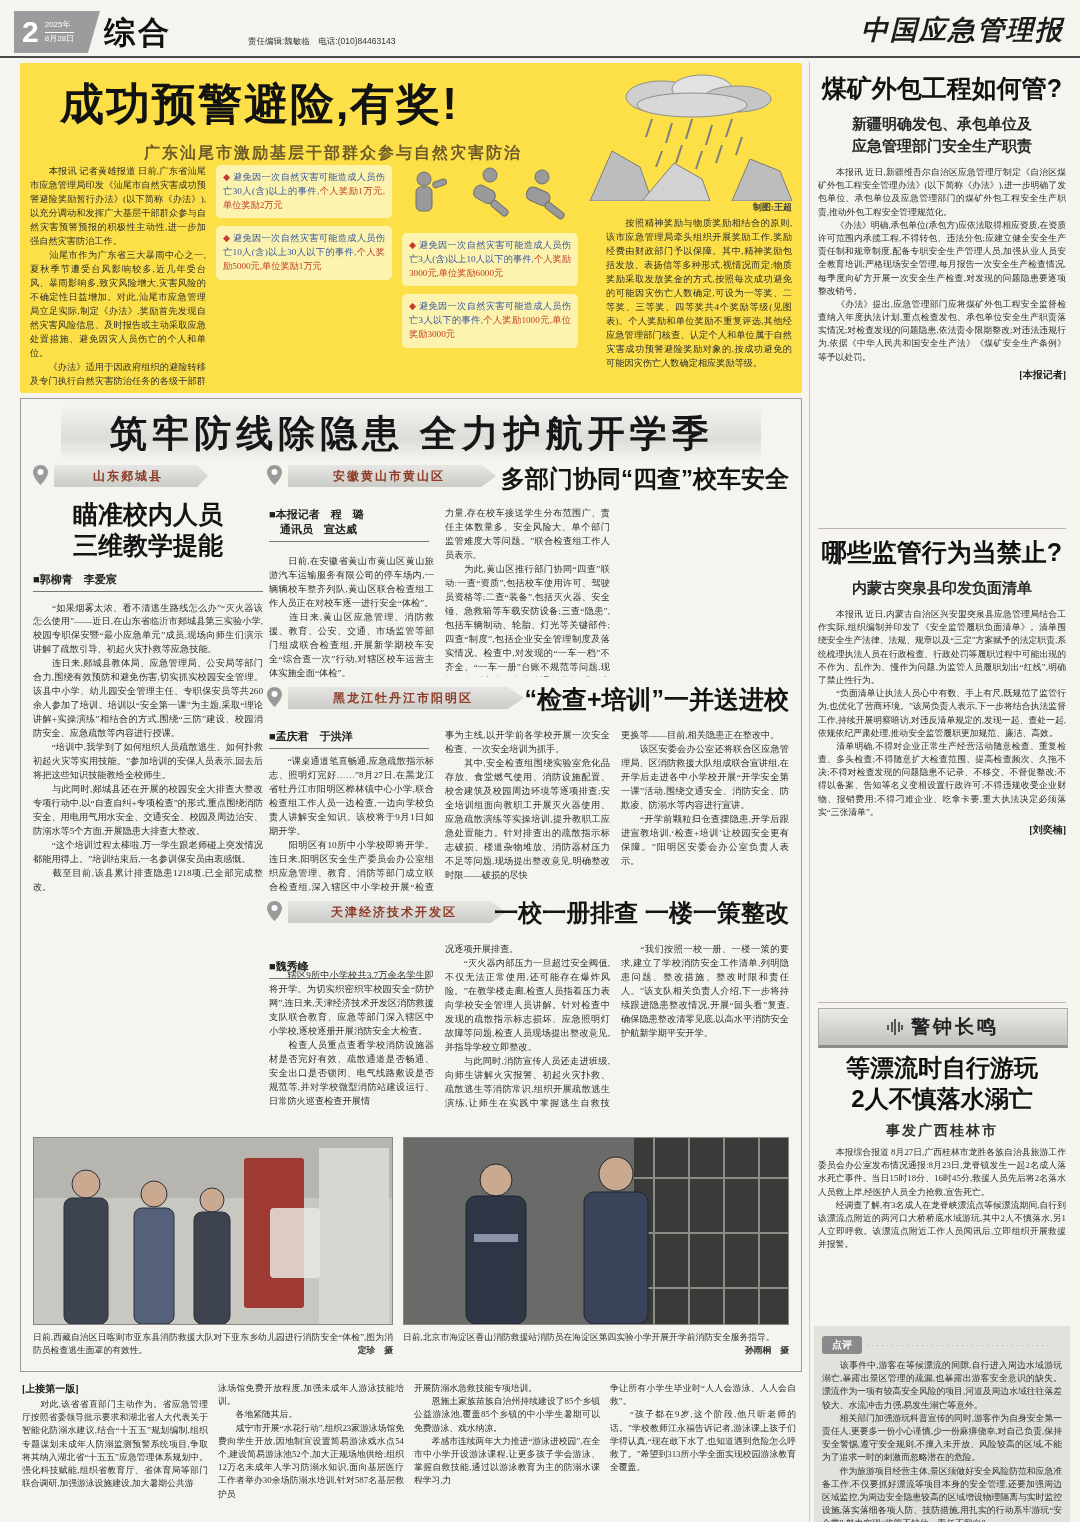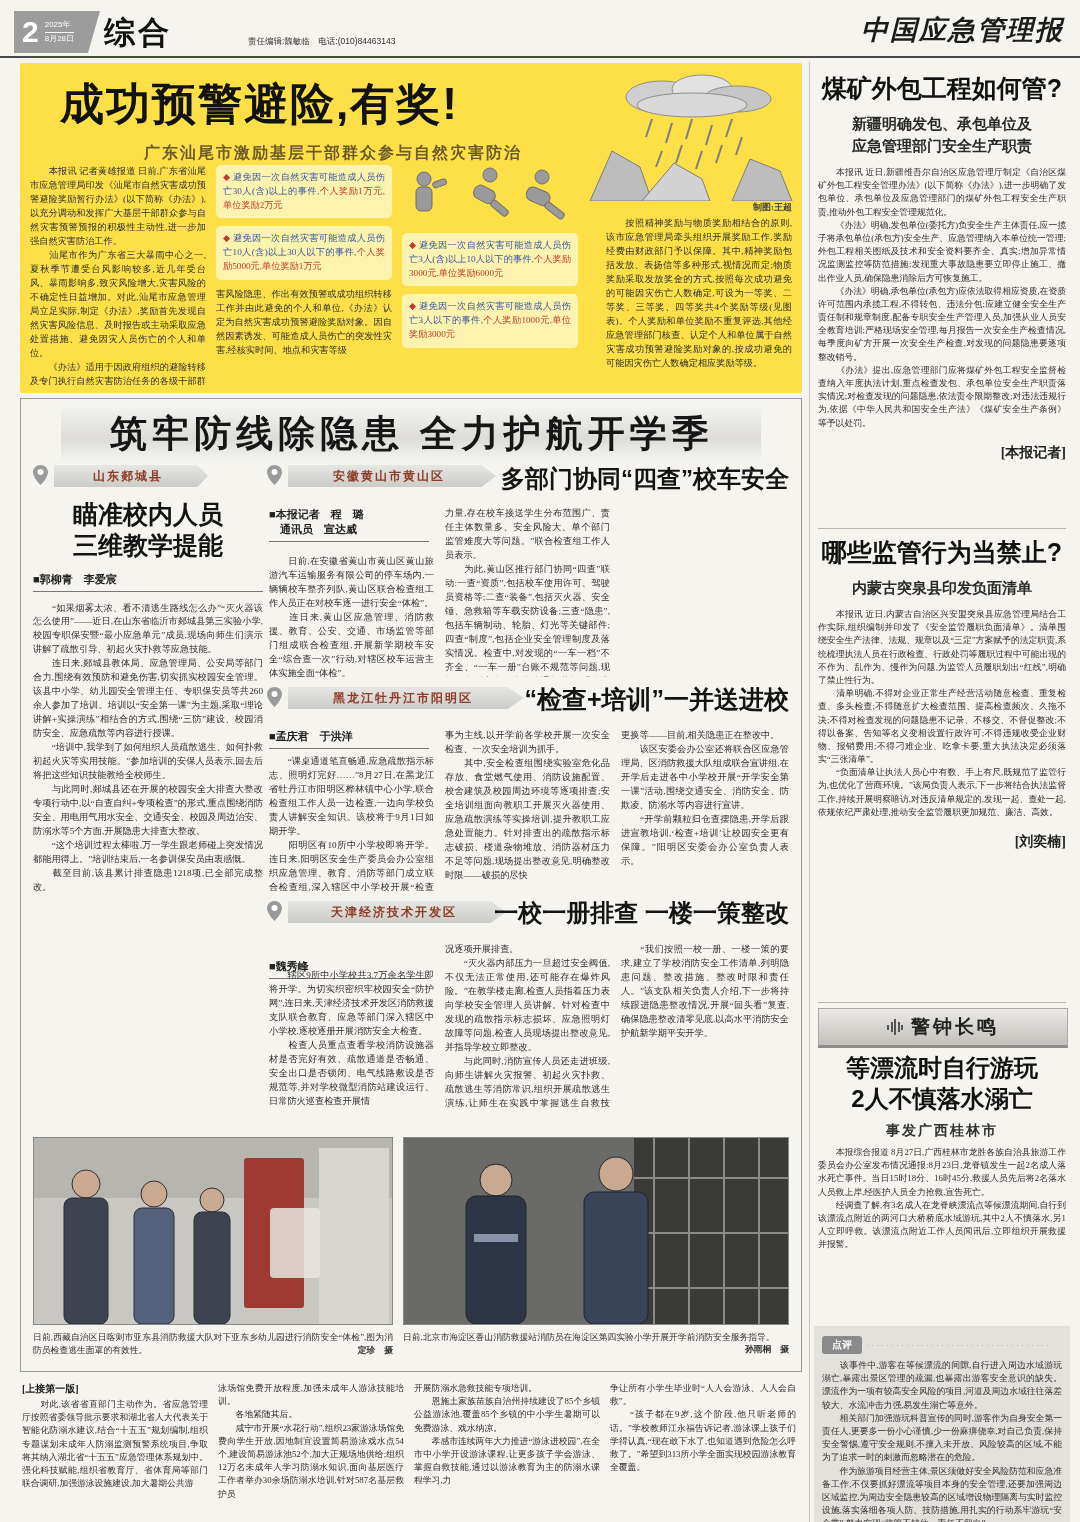--- a/index.html
+++ b/index.html
@@ -28,21 +28,21 @@
           font-size:9.2px;line-height:1.5;text-align:justify;color:#3a57a0;}
   .reward .diamond{color:#c23b2e;font-weight:bold;}
   .reward .award{color:#c23b2e;}
   .f-credit{text-align:right;font-size:9px;color:#444;font-weight:bold;margin-bottom:3px;}
   
   .v-rule{left:809px;top:62px;width:1px;height:1460px;background:#c9c5bf;}
   .ra-head{left:818px;width:248px;text-align:center;font-family:"Liberation Sans",sans-serif;
            font-weight:900;color:#111;}
   .ra-sub{left:818px;width:248px;text-align:center;font-weight:bold;color:#2a2a2a;font-size:15px;line-height:1.45;}
   .ra-body{left:818px;width:248px;}
-  .attr{text-align:right;font-weight:bold;font-size:14px;color:#222;margin-top:14px;}
+  .attr{text-align:right;font-weight:bold;font-size:10px;color:#222;margin-top:4px;}
   .h-rule{left:818px;width:248px;height:1px;background:#b9b5ae;}
   
   .alarm-banner{left:818px;top:1008px;width:248px;height:36px;background:linear-gradient(#eceae6,#c2c0bb);
                 border:1px solid #aaa;border-bottom:3px solid #8e8c88;display:flex;align-items:center;justify-content:center;gap:8px;}
   .alarm-banner .txt{font-family:"Liberation Sans",sans-serif;font-size:19px;font-weight:900;color:#222;letter-spacing:3px;}
   .wave{display:flex;align-items:center;gap:1.5px;}
   .wave i{display:block;width:2px;background:#555;}
   .comment-panel{left:814px;top:1326px;width:256px;height:196px;background:#e3e1db;padding:8px 8px 0 8px;box-sizing:border-box;}
   .comment-label{display:inline-block;background:#8a8a8a;color:#fff;font-family:"Liberation Sans",sans-serif;
                  font-size:10px;font-weight:bold;padding:2px 10px;border-radius:3px;}
@@ -114,21 +114,20 @@
 
     <div class="abs f-col" style="left:196px;">
       <div class="reward">
         <span class="diamond">◆</span>
         <span>避免因一次自然灾害可能造成人员伤亡30人(含)以上的事件,</span><span class="award">个人奖励1万元,单位奖励2万元</span>
       </div>
       <div class="reward">
         <span class="diamond">◆</span>
         <span>避免因一次自然灾害可能造成人员伤亡10人(含)以上30人以下的事件,</span><span class="award">个人奖励5000元,单位奖励1万元</span>
       </div>
-      <div class="bt">害风险隐患、作出有效预警或成功组织转移工作并由此避免的个人和单位,《办法》认定为自然灾害成功预警避险奖励对象。因自然因素诱发、可能造成人员伤亡的突发性灾害,经核实时间、地点和灾害等级</div>
     </div>
 
     <div class="abs f-col" style="left:382px;">
       <svg width="176" height="64" viewBox="0 0 176 64">
         <g fill="#9a9a9a" stroke="#6f6f6f">
           <circle cx="22" cy="14" r="7"></circle>
             <rect x="14" y="22" width="16" height="24" rx="5"></rect>
           <rect x="30" y="18" width="14" height="6" rx="3" transform="rotate(-20 30 18)"></rect>
           <circle cx="88" cy="10" r="7"></circle>
             <rect x="76" y="18" width="22" height="14" rx="6" transform="rotate(28 76 18)"></rect>
@@ -156,33 +155,32 @@
 
   <div class="abs v-rule"></div>
 
   <div class="abs ra-head" style="top:72px;font-size:25px;">煤矿外包工程如何管?</div>
   <div class="abs ra-sub" style="top:114px;">
     <div>新疆明确发包、承包单位及</div>
     <div>应急管理部门安全生产职责</div>
   </div>
   <div class="abs ra-body" style="top:166px;height:358px;overflow:hidden;">
     <div class="bt-sm">　　本报讯 近日,新疆维吾尔自治区应急管理厅制定《自治区煤矿外包工程安全管理办法》(以下简称《办法》),进一步明确了发包单位、承包单位及应急管理部门的煤矿外包工程安全生产职责,推动外包工程安全管理规范化。</div>
-    <div class="bt-sm">　　《办法》明确,发包单位(委托方)负安全生产主体责任,应一揽子将承包单位(承包方)安全生产、应急管理纳入本单位统一管理;外包工程相关图纸及技术和安全资料要齐全、真实;增加异常情况监测监控等防范措施;发现重大事故隐患要立即停止施工、撤出作业人员,确保隐患消除后方可恢复施工。</div>
     <div class="bt-sm">　　《办法》明确,承包单位(承包方)应依法取得相应资质,在资质许可范围内承揽工程,不得转包、违法分包;应建立健全安全生产责任制和规章制度,配备专职安全生产管理人员,加强从业人员安全教育培训;严格现场安全管理,每月报告一次安全生产检查情况,每季度向矿方开展一次安全生产检查,对发现的问题隐患要逐项整改销号。</div>
     <div class="bt-sm">　　《办法》提出,应急管理部门应将煤矿外包工程安全监督检查纳入年度执法计划,重点检查发包、承包单位安全生产职责落实情况;对检查发现的问题隐患,依法责令限期整改;对违法违规行为,依据《中华人民共和国安全生产法》《煤矿安全生产条例》等予以处罚。</div>
     <div class="attr">[本报记者]</div>
   </div>
   <div class="abs h-rule" style="top:528px;"></div>
 
   <div class="abs ra-head" style="top:536px;font-size:25px;">哪些监管行为当禁止?</div>
   <div class="abs ra-sub" style="top:578px;">内蒙古突泉县印发负面清单</div>
   <div class="abs ra-body" style="top:608px;height:390px;overflow:hidden;">
     <div class="bt-sm">　　本报讯 近日,内蒙古自治区兴安盟突泉县应急管理局结合工作实际,组织编制并印发了《安全监管履职负面清单》。清单围绕安全生产法律、法规、规章以及“三定”方案赋予的法定职责,系统梳理执法人员在行政检查、行政处罚等履职过程中可能出现的不作为、乱作为、慢作为问题,为监管人员履职划出“红线”,明确了禁止性行为。</div>
+    <div class="bt-sm">　　“负面清单让执法人员心中有数、手上有尺,既规范了监管行为,也优化了营商环境。”该局负责人表示,下一步将结合执法监督工作,持续开展明察暗访,对违反清单规定的,发现一起、查处一起,依规依纪严肃处理,推动安全监管履职更加规范、廉洁、高效。</div>
     <div class="bt-sm">　　清单明确,不得对企业正常生产经营活动随意检查、重复检查、多头检查;不得随意扩大检查范围、提高检查频次、久拖不决;不得对检查发现的问题隐患不记录、不移交、不督促整改;不得以备案、告知等名义变相设置行政许可;不得违规收受企业财物、报销费用;不得刁难企业、吃拿卡要,重大执法决定必须落实“三张清单”。</div>
-    <div class="bt-sm">　　“负面清单让执法人员心中有数、手上有尺,既规范了监管行为,也优化了营商环境。”该局负责人表示,下一步将结合执法监督工作,持续开展明察暗访,对违反清单规定的,发现一起、查处一起,依规依纪严肃处理,推动安全监管履职更加规范、廉洁、高效。</div>
     <div class="attr">[刘奕楠]</div>
   </div>
   <div class="abs h-rule" style="top:1002px;"></div>
 
   <div class="abs alarm-banner">
     <span class="wave">
       <i style="height:5px;"></i>
         <i style="height:10px;"></i>
         <i style="height:16px;"></i>
         <i style="height:10px;"></i>
@@ -321,21 +319,21 @@
         </g>
         <rect x="70" y="96" width="44" height="8" fill="#8a93a8"></rect>
       </svg>
     </div>
     <div class="abs caption" style="left:12px;top:932px;width:360px;">
       <span>日前,西藏自治区日喀则市亚东县消防救援大队对下亚东乡幼儿园进行消防安全“体检”,图为消防员检查逃生面罩的有效性。</span>
       <span class="credit" style="float:right;">定珍　摄</span>
     </div>
     <div class="abs caption" style="left:382px;top:932px;width:386px;">
       <span>日前,北京市海淀区香山消防救援站消防员在海淀区第四实验小学开展开学前消防安全服务指导。</span>
-      <span class="credit" style="float:right;font-family:Liberation Mono, monospace;">孙雨桐　摄</span>
+      <span class="credit" style="float:right;">孙雨桐　摄</span>
     </div>
   </div>
 
   <div class="abs" style="left:22px;top:1382px;width:186px;height:136px;overflow:hidden;">
     <div style="font-size:10px;font-weight:bold;margin-bottom:2px;">[上接第一版]</div>
     <div class="bt-sm">　　对此,该省省直部门主动作为。省应急管理厅按照省委领导批示要求和湖北省人大代表关于智能化防溺水建议,结合“十五五”规划编制,组织专题谋划未成年人防溺监测预警系统项目,争取将其纳入湖北省“十五五”应急管理体系规划中。强化科技赋能,组织省教育厅、省体育局等部门联合调研,加强游泳设施建设,加大暑期公共游</div>
   </div>
   <div class="abs bt-sm" style="left:218px;top:1382px;width:186px;height:136px;overflow:hidden;">泳场馆免费开放程度,加强未成年人游泳技能培训。
 　　各地紧随其后。
 　　咸宁市开展“水花行动”,组织23家游泳场馆免费向学生开放,因地制宜设置简易游泳戏水点54个,建设简易游泳池52个,加大正规场地供给;组织12万名未成年人学习防溺水知识,面向基层医疗工作者举办30余场防溺水培训,针对587名基层救护员</div>

